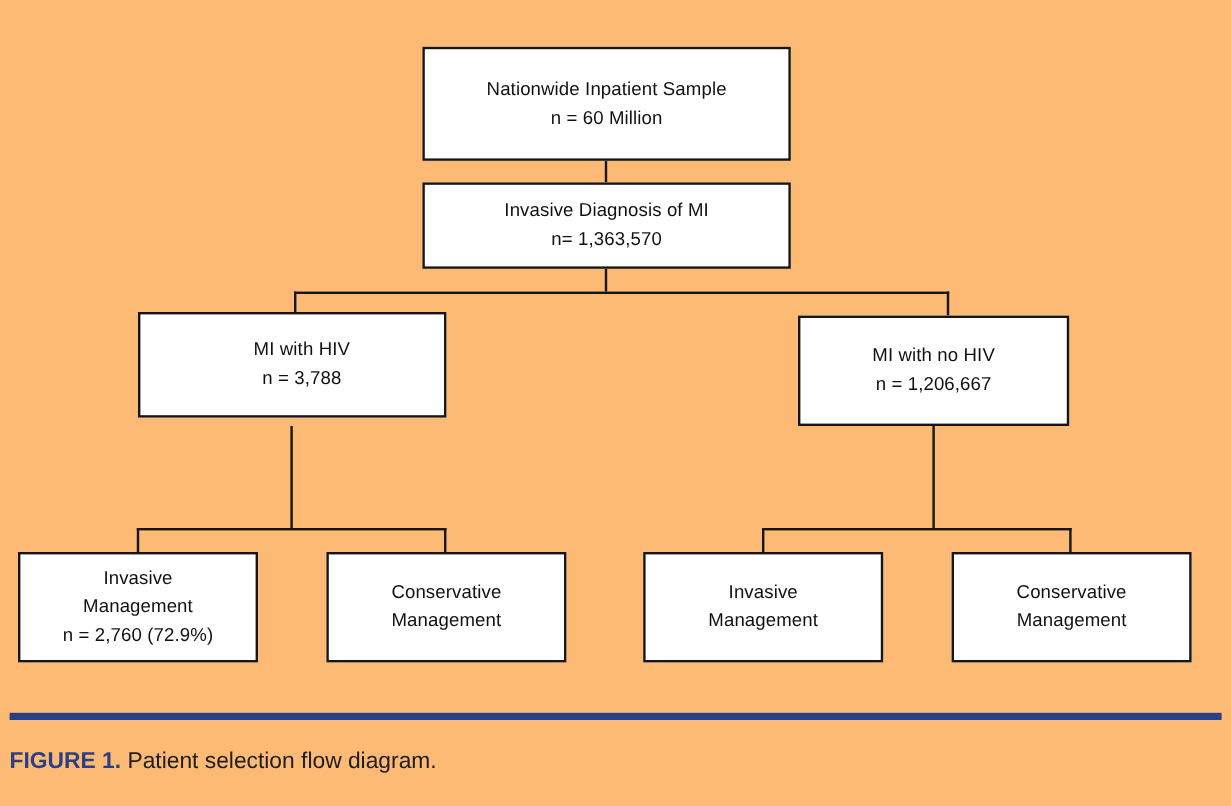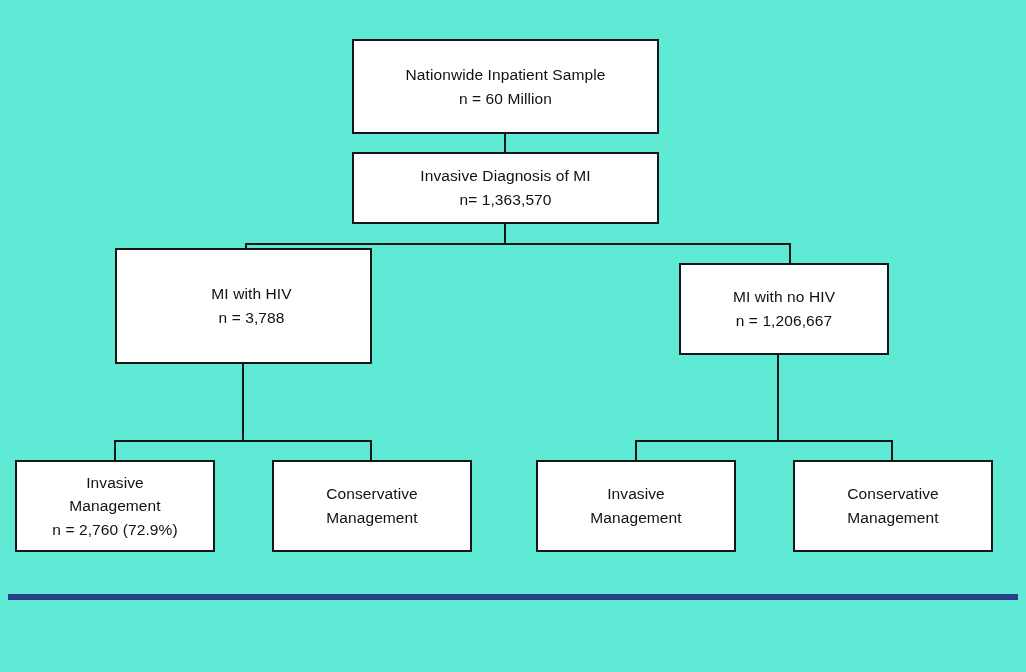--- a/index.html
+++ b/index.html
@@ -8,21 +8,21 @@
     background: #ffffff;
   }
   body {
     font-family: "Liberation Sans", sans-serif;
     color: #000000;
   }
   #page {
     position: relative;
     width: 1026px;
     height: 672px;
-    background: #5eead4;
+    background: #fdba74;
     overflow: hidden;
   }
   .node {
     position: absolute;
     box-sizing: border-box;
     border: 2px solid #161616;
     background: #ffffff;
     display: flex;
     flex-direction: column;
     align-items: center;
@@ -31,22 +31,22 @@
     font-size: 15.5px;
     line-height: 1.52;
     color: #111111;
     letter-spacing: 0.1px;
   }
   .node .ln { display: block; white-space: nowrap; }
 
   
   #node-root      { left: 352px; top: 39px;  width: 307px; height: 95px; }
   #node-mi        { left: 352px; top: 152px; width: 307px; height: 72px; }
-  #node-hiv       { left: 115px; top: 248px; width: 257px; height: 116px; padding-left: 16px; }
-  #node-nohiv     { left: 665px; top: 263px; width: 210px; height: 92px; margin-left: 14px; }
+  #node-hiv       { left: 115px; top: 260px; width: 257px; height: 88px; padding-left: 16px; }
+  #node-nohiv     { left: 665px; top: 263px; width: 226px; height: 92px; }
   #node-hiv-inv   { left: 15px;  top: 460px; width: 200px; height: 92px; }
   #node-hiv-cons  { left: 272px; top: 460px; width: 200px; height: 92px; }
   #node-nohiv-inv { left: 536px; top: 460px; width: 200px; height: 92px; }
   #node-nohiv-cons{ left: 793px; top: 460px; width: 200px; height: 92px; }
 
   
   .conn {
     position: absolute;
     background: #161616;
   }
@@ -149,14 +149,18 @@
     <span class="ln">Invasive</span>
     <span class="ln">Management</span>
   </div>
 
   <div class="node" id="node-nohiv-cons">
     <span class="ln">Conservative</span>
     <span class="ln">Management</span>
   </div>
 
   <div id="rule"></div>
+  <div id="caption">
+    <span class="figlabel">FIGURE 1.</span>
+    <span>Patient selection flow diagram.</span>
+  </div>
 
 </div>
 
 </body></html>

